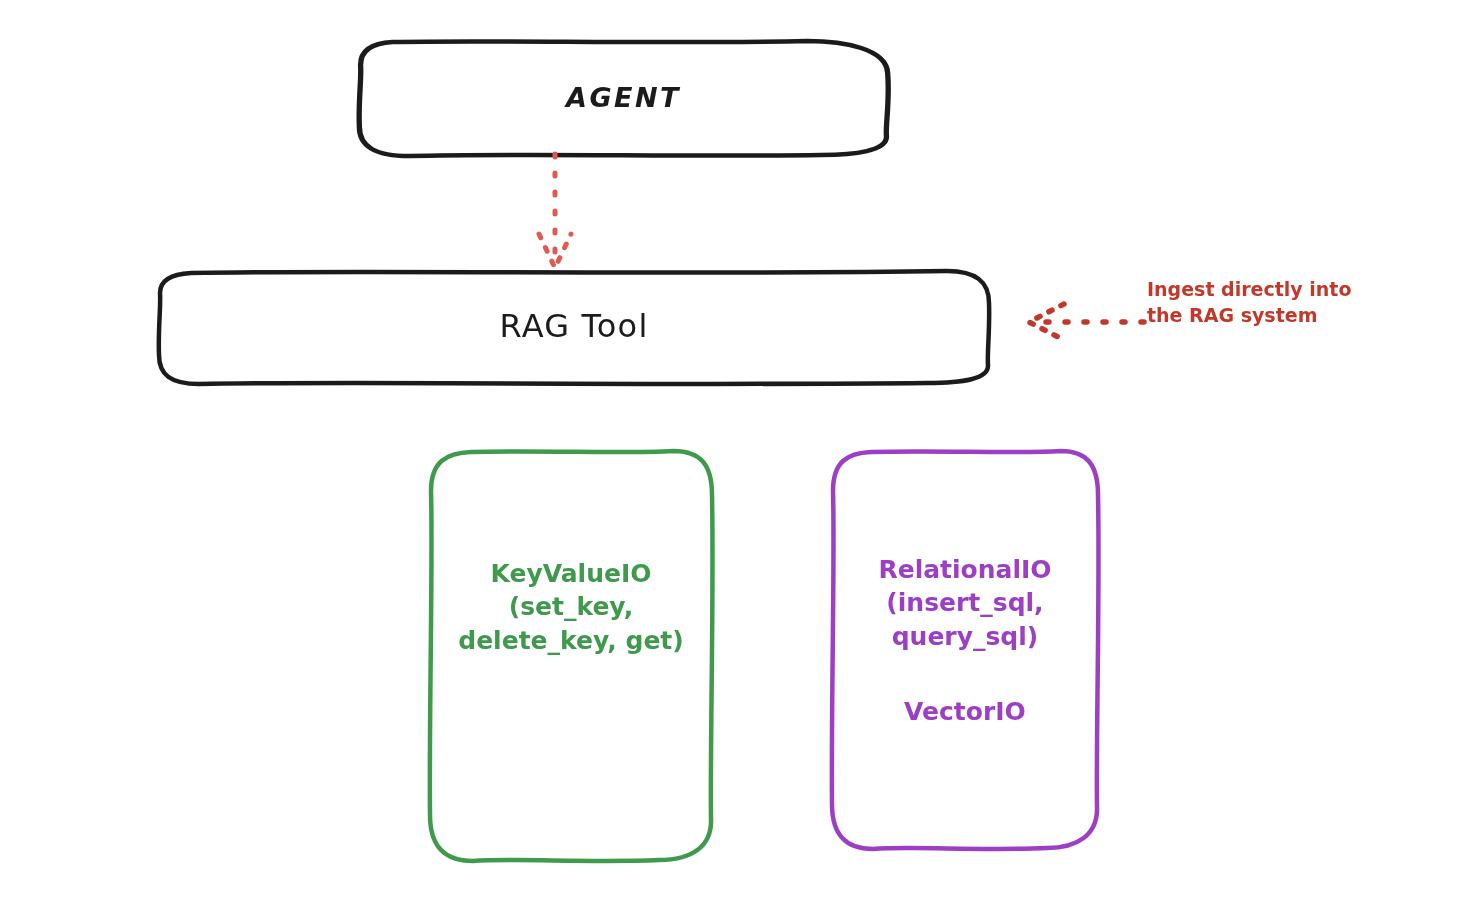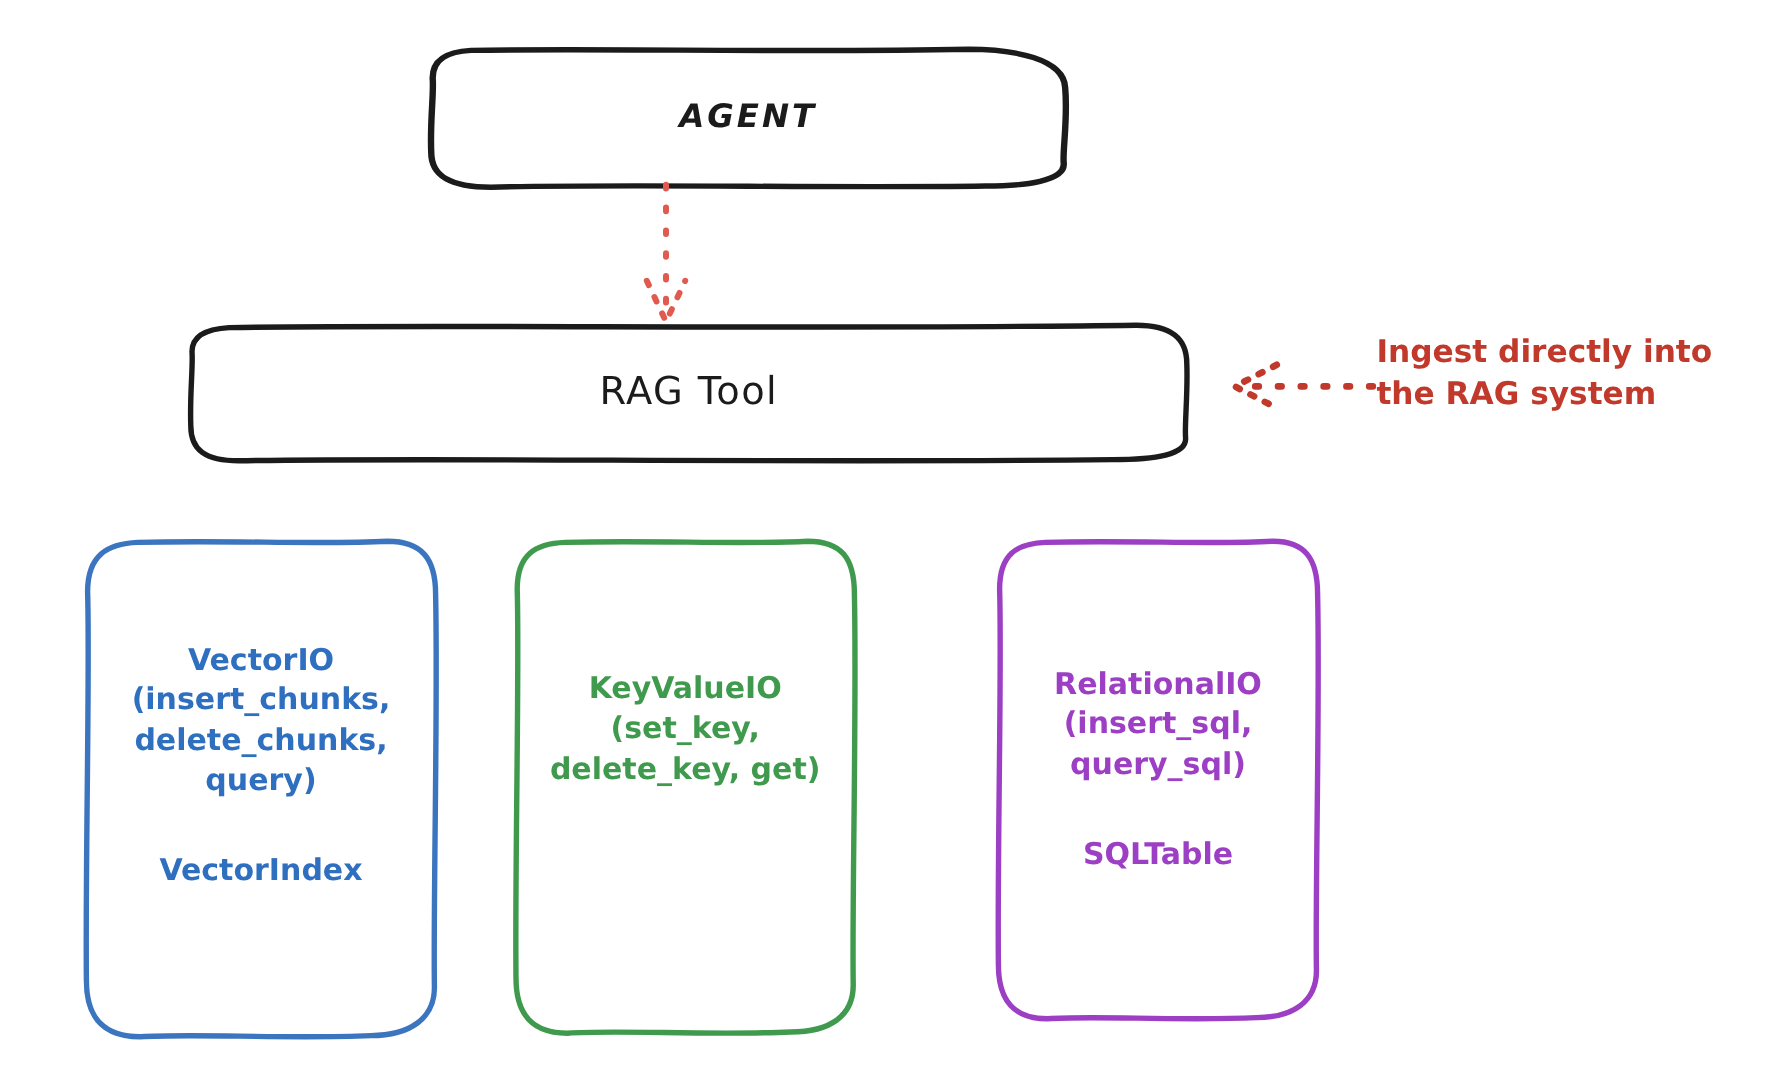--- a/index.html
+++ b/index.html
@@ -137,21 +137,21 @@
   #ingest-arrow    { left: 1018px; top: 296px; width: 130px; height: 50px; }
 
   
   #ingest-annotation {
     position: absolute;
     left: 1147px;
     top: 277px;
     width: 330px;
     color: #c0392b;
     font-family: "DejaVu Sans", sans-serif;
-    font-size: 26px;
+    font-size: 19px;
     font-weight: 600;
     line-height: 1.35;
     white-space: pre-line;
     text-align: left;
   }
 </style>
 </head>
 <body>
 
 <div id="canvas">
@@ -182,33 +182,20 @@
   </div>
 
   <svg class="arrow-svg" id="ingest-arrow" viewBox="0 0 130 50">
     <path d="M 126,26 L 16,26" fill="none" stroke="#c0392b" stroke-width="5.5" stroke-linecap="round" stroke-dasharray="3 16"></path>
     <path d="M 46,8 L 11,26 L 46,44" fill="none" stroke="#c0392b" stroke-width="5.5" stroke-linecap="round" stroke-linejoin="round" stroke-dasharray="3.5 10"></path>
   </svg>
 
   <div id="ingest-annotation">Ingest directly into
 the RAG system</div>
 
-  <div class="node store-node" id="vector-node">
-    <svg class="node-svg" viewBox="0 0 297 417" preserveAspectRatio="none">
-      <path d="M 46,3 C 120,1 200,5 254,2 C 282,2 294,16 294,46
-               C 296,140 292,300 293,372 C 294,400 272,414 240,414
-               C 170,417 90,412 48,415 C 18,415 3,400 3,368
-               C 2,270 6,110 4,44 C 4,14 20,4 46,3 Z" fill="#ffffff" stroke="#3b74bf" stroke-width="4.5" stroke-linecap="round" stroke-linejoin="round"></path>
-    </svg>
-    <div class="node-label">VectorIO
-(insert_chunks,
-delete_chunks,
-query)</div>
-    <div class="store-sub">VectorIndex</div>
-  </div>
 
   <div class="node store-node" id="kv-node">
     <svg class="node-svg" viewBox="0 0 288 414" preserveAspectRatio="none">
       <path d="M 44,3 C 116,1 196,5 246,2 C 274,2 285,16 285,46
                C 287,140 283,298 284,370 C 285,398 264,411 232,411
                C 164,414 86,409 46,412 C 17,412 3,397 3,366
                C 2,268 6,108 4,42 C 4,13 19,4 44,3 Z" fill="#ffffff" stroke="#3f9a4d" stroke-width="4.5" stroke-linecap="round" stroke-linejoin="round"></path>
     </svg>
     <div class="node-label">KeyValueIO
 (set_key,
@@ -218,16 +205,16 @@
   <div class="node store-node" id="relational-node">
     <svg class="node-svg" viewBox="0 0 272 402" preserveAspectRatio="none">
       <path d="M 42,3 C 110,1 186,5 232,2 C 258,2 269,16 269,46
                C 271,136 267,288 268,358 C 269,386 248,399 218,399
                C 154,402 80,397 44,400 C 16,400 3,385 3,355
                C 2,260 6,106 4,42 C 4,13 18,4 42,3 Z" fill="#ffffff" stroke="#9c3fc4" stroke-width="4.5" stroke-linecap="round" stroke-linejoin="round"></path>
     </svg>
     <div class="node-label">RelationalIO
 (insert_sql,
 query_sql)</div>
-    <div class="store-sub">SQLTable</div>
+    <div class="store-sub">VectorIO</div>
   </div>
 
 </div>
 
 </body></html>

